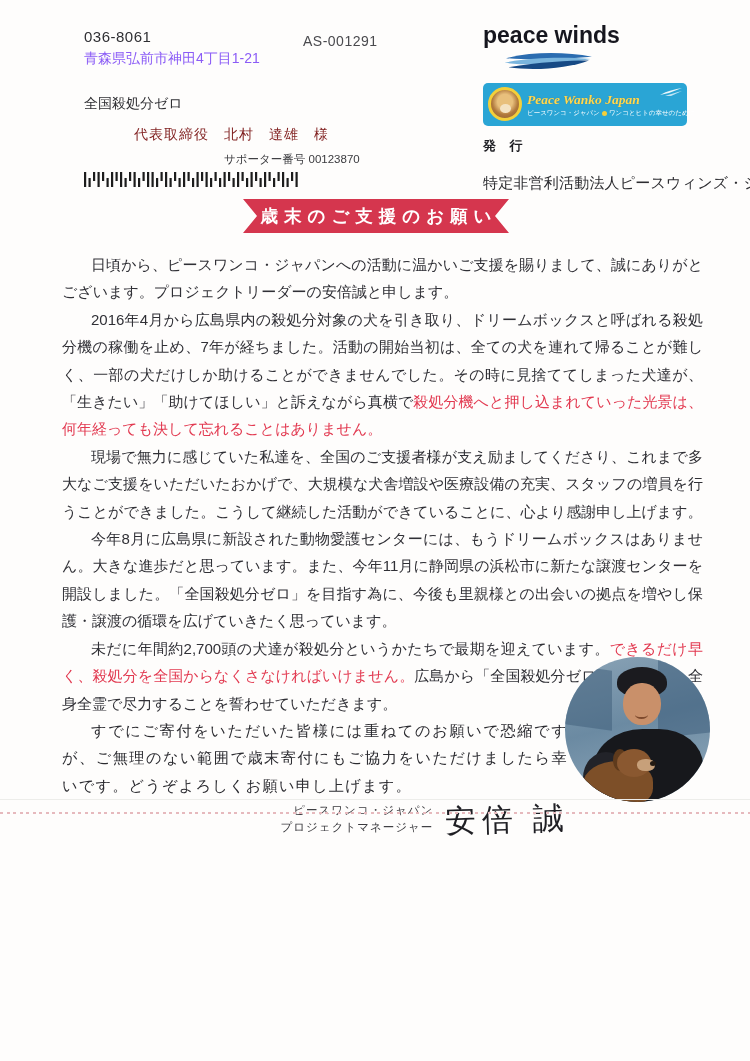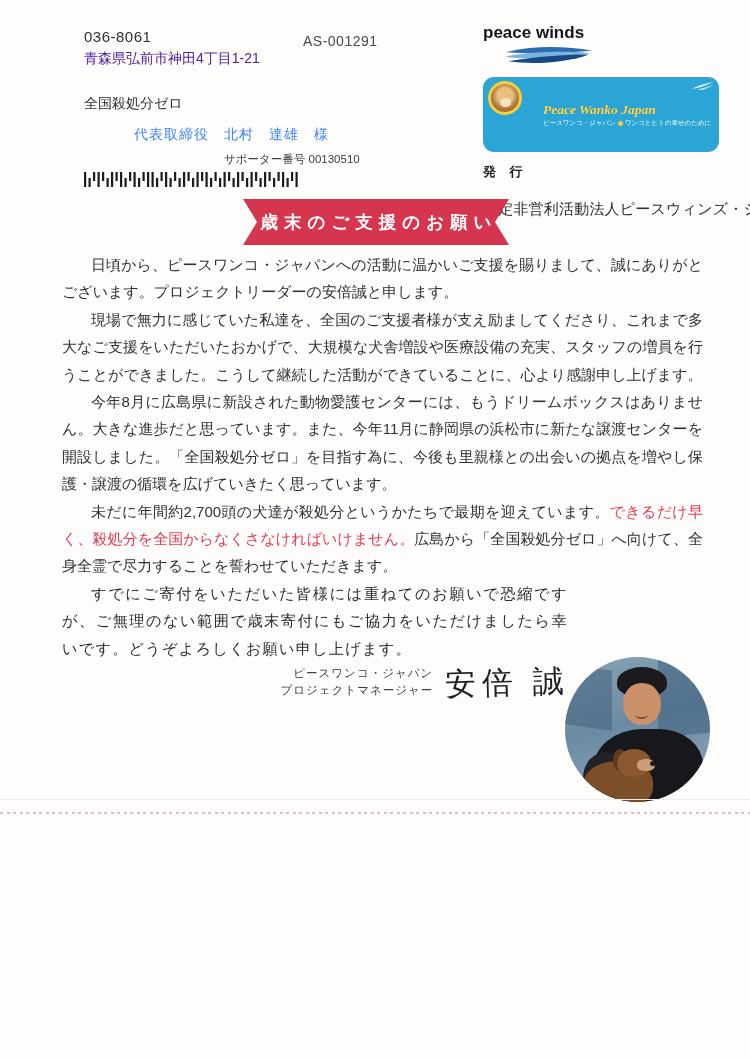--- a/index.html
+++ b/index.html
@@ -4,54 +4,54 @@
 <style>
   html,body{margin:0;padding:0;background:#e9e9e9;}
   .page{
     position:relative;width:750px;height:1061px;margin:0 auto;
     background:#fefdfc;overflow:hidden;
     font-family:"Liberation Sans",sans-serif;color:#333338;
   }
   
   .recipient{position:absolute;left:84px;top:28px;width:330px;}
   .postal{font-size:15px;letter-spacing:.5px;color:#2f2f33;}
-  .addr{font-size:14px;margin-top:5px;color:#4c1d95;}
+  .addr{font-size:14px;margin-top:5px;color:#8b5cf6;}
   .company{font-size:14px;margin-top:27px;color:#2f2f33;}
-  .addressee{font-size:14px;margin-top:13px;margin-left:50px;letter-spacing:1px;color:#3b82f6;}
+  .addressee{font-size:14px;margin-top:13px;margin-left:50px;letter-spacing:1px;color:#7f1d1d;}
   .supporter{font-size:11.5px;margin-top:8px;margin-left:140px;color:#3a3a3e;}
   .barcode{margin-top:4px;}
   .mailcode{position:absolute;left:303px;top:33px;font-size:14px;color:#4a4a4e;letter-spacing:.5px;}
   
   .org{position:absolute;left:483px;top:24px;width:250px;}
-  .pw-logo-text{font-size:17px;font-weight:600;color:#16161e;letter-spacing:0;line-height:1;}
+  .pw-logo-text{font-size:23px;font-weight:600;color:#16161e;letter-spacing:0;line-height:1;}
   .pw-swoosh{margin:3px 0 0 20px;display:block;}
   .wanko-banner{
-    margin-top:9px;width:204px;height:43px;background:#2aa5d5;border-radius:11px;
-    position:relative;display:flex;align-items:center;padding:16px;
+    margin-top:9px;width:204px;height:43px;background:#2aa5d5;border-radius:5px;
+    position:relative;display:flex;align-items:center;padding:0;
   }
   .wanko-dog{
     position:absolute;left:5px;top:4px;width:34px;height:34px;border-radius:50%;
     border:3px solid #f3cf3a;box-sizing:border-box;
     background:radial-gradient(circle at 50% 42%,#e8c07c 0 35%,#b1793d 60%,#8a5a2e 100%);
     overflow:hidden;
   }
   .wanko-dog:after{content:"";position:absolute;left:9px;top:14px;width:11px;height:9px;border-radius:50%;
     background:#f4e3c3;}
   .wanko-text{margin-left:44px;line-height:1;}
   .wanko-title{font-family:"Liberation Serif",serif;font-style:italic;font-weight:700;
     font-size:13.5px;color:#ffd94f;white-space:nowrap;text-shadow:0 0 1px rgba(120,60,0,.4);}
   .wanko-sub{margin-top:4px;font-size:6.5px;color:#ffffff;white-space:nowrap;display:flex;align-items:center;gap:2px;}
   .paw-dot{display:inline-block;width:5px;height:5px;border-radius:50%;background:#f3cf3a;}
   .wing{position:absolute;right:4px;top:4px;}
   .pub{margin-top:11px;}
   .pub-heading{font-size:13px;font-weight:700;letter-spacing:5px;color:#1d1d22;}
   .pub-line{font-size:15px;margin-top:19px;color:#2c2c30;letter-spacing:.2px;white-space:nowrap;}
   
   .ribbon{
-    position:absolute;left:243px;top:199px;width:266px;height:46px;
+    position:absolute;left:243px;top:199px;width:266px;height:34px;
     background:#d5364e;color:#fff;
     clip-path:polygon(0 0,100% 0,calc(100% - 14px) 50%,100% 100%,0 100%,14px 50%);
     display:flex;align-items:center;justify-content:center;
     font-family:"Liberation Serif",serif;font-weight:600;font-size:17.5px;
     letter-spacing:6px;text-indent:6px;
   }
   
   .letter-body{
     position:absolute;left:62px;top:251px;width:641px;
     font-size:15px;line-height:27.4px;text-align:justify;color:#303036;
@@ -98,21 +98,21 @@
 
 <div class="page">
 
   <div class="recipient">
     <div class="postal">036-8061</div>
     <div class="addr">青森県弘前市神田4丁目1-21</div>
     <div class="company">全国殺処分ゼロ</div>
     <div class="addressee">代表取締役　北村　達雄　様</div>
     <div class="supporter">
       <span>サポーター番号</span>
-      <span>00130510</span>
+      <span>00123870</span>
     </div>
     <svg class="barcode" width="216" height="17" viewBox="0 0 216 17">
       <g fill="#1c1c1c">
         <rect x="0" y="1" width="2.2" height="15"></rect>
           <rect x="4.5" y="7" width="2.2" height="9"></rect>
           <rect x="9" y="1" width="2.2" height="9"></rect>
           <rect x="13.5" y="1" width="2.2" height="15"></rect>
           <rect x="18" y="1" width="2.2" height="9"></rect>
           <rect x="22.5" y="7" width="2.2" height="9"></rect>
           <rect x="27" y="1" width="2.2" height="15"></rect>
@@ -193,20 +193,23 @@
 
   <div class="ribbon">
     <span>歳末のご支援のお願い</span>
   </div>
 
   <div class="letter-body">
     <p>
       <span>日頃から、ピースワンコ・ジャパンへの活動に温かいご支援を賜りまして、誠にありがとございます。プロジェクトリーダーの安倍誠と申します。</span>
     </p>
     <p>
+      <span>2016年4月から広島県内の殺処分対象の犬を引き取り、ドリームボックスと呼ばれる殺処分機の稼働を止め、7年が経ちました。活動の開始当初は、全ての犬を連れて帰ることが難しく、一部の犬だけしか助けることができませんでした。その時に見捨ててしまった犬達が、「生きたい」「助けてほしい」と訴えながら真横で</span><span class="seg-red">殺処分機へと押し込まれていった光景は、何年経っても決して忘れることはありません。</span>
+    </p>
+    <p>
       <span>現場で無力に感じていた私達を、全国のご支援者様が支え励ましてくださり、これまで多大なご支援をいただいたおかげで、大規模な犬舎増設や医療設備の充実、スタッフの増員を行うことができました。こうして継続した活動ができていることに、心より感謝申し上げます。</span>
     </p>
     <p>
       <span>今年8月に広島県に新設された動物愛護センターには、もうドリームボックスはありません。大きな進歩だと思っています。また、今年11月に静岡県の浜松市に新たな譲渡センターを開設しました。「全国殺処分ゼロ」を目指す為に、今後も里親様との出会いの拠点を増やし保護・譲渡の循環を広げていきたく思っています。</span>
     </p>
     <p>
       <span>未だに年間約2,700頭の犬達が殺処分というかたちで最期を迎えています。</span><span class="seg-red">できるだけ早く、殺処分を全国からなくさなければいけません。</span><span>広島から「全国殺処分ゼロ」へ向けて、全身全霊で尽力することを誓わせていただきます。</span>
     </p>
     <p class="closing">
       <span>すでにご寄付をいただいた皆様には重ねてのお願いで恐縮ですが、ご無理のない範囲で歳末寄付にもご協力をいただけましたら幸いです。どうぞよろしくお願い申し上げます。</span>

